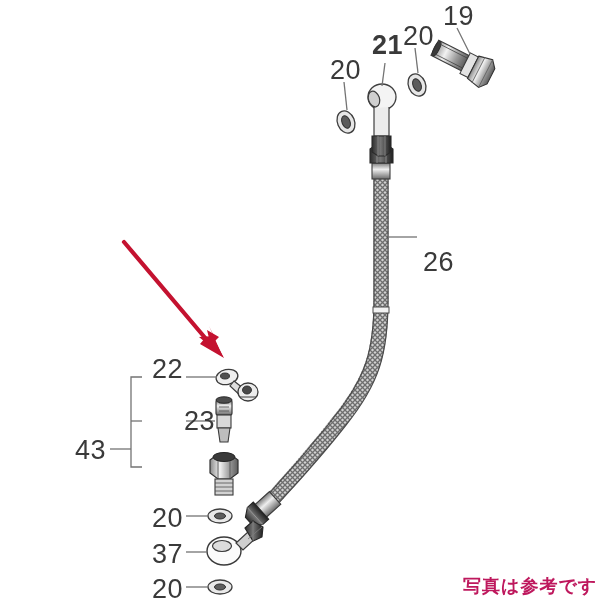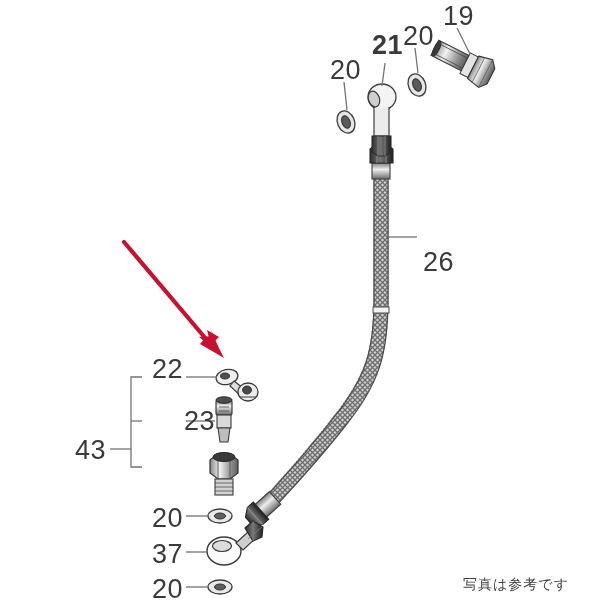--- a/index.html
+++ b/index.html
@@ -31,24 +31,25 @@
     color: #3a3a3a;
     white-space: nowrap;
     line-height: 1;
     user-select: none;
   }
   .num {
     font-size: 27px;
     letter-spacing: 0.5px;
   }
   .note {
-    font-size: 14px;
-    color: #404040;
+    font-size: 18px;
+    color: #be185d;
     font-family: "DejaVu Sans", sans-serif;
     letter-spacing: 1px;
+    font-weight: bold;
   }
 </style>
 </head>
 <body>
 
 <div id="stage">
 
   <svg id="art" viewBox="0 0 600 600" xmlns="http://www.w3.org/2000/svg">
     <defs>
 

